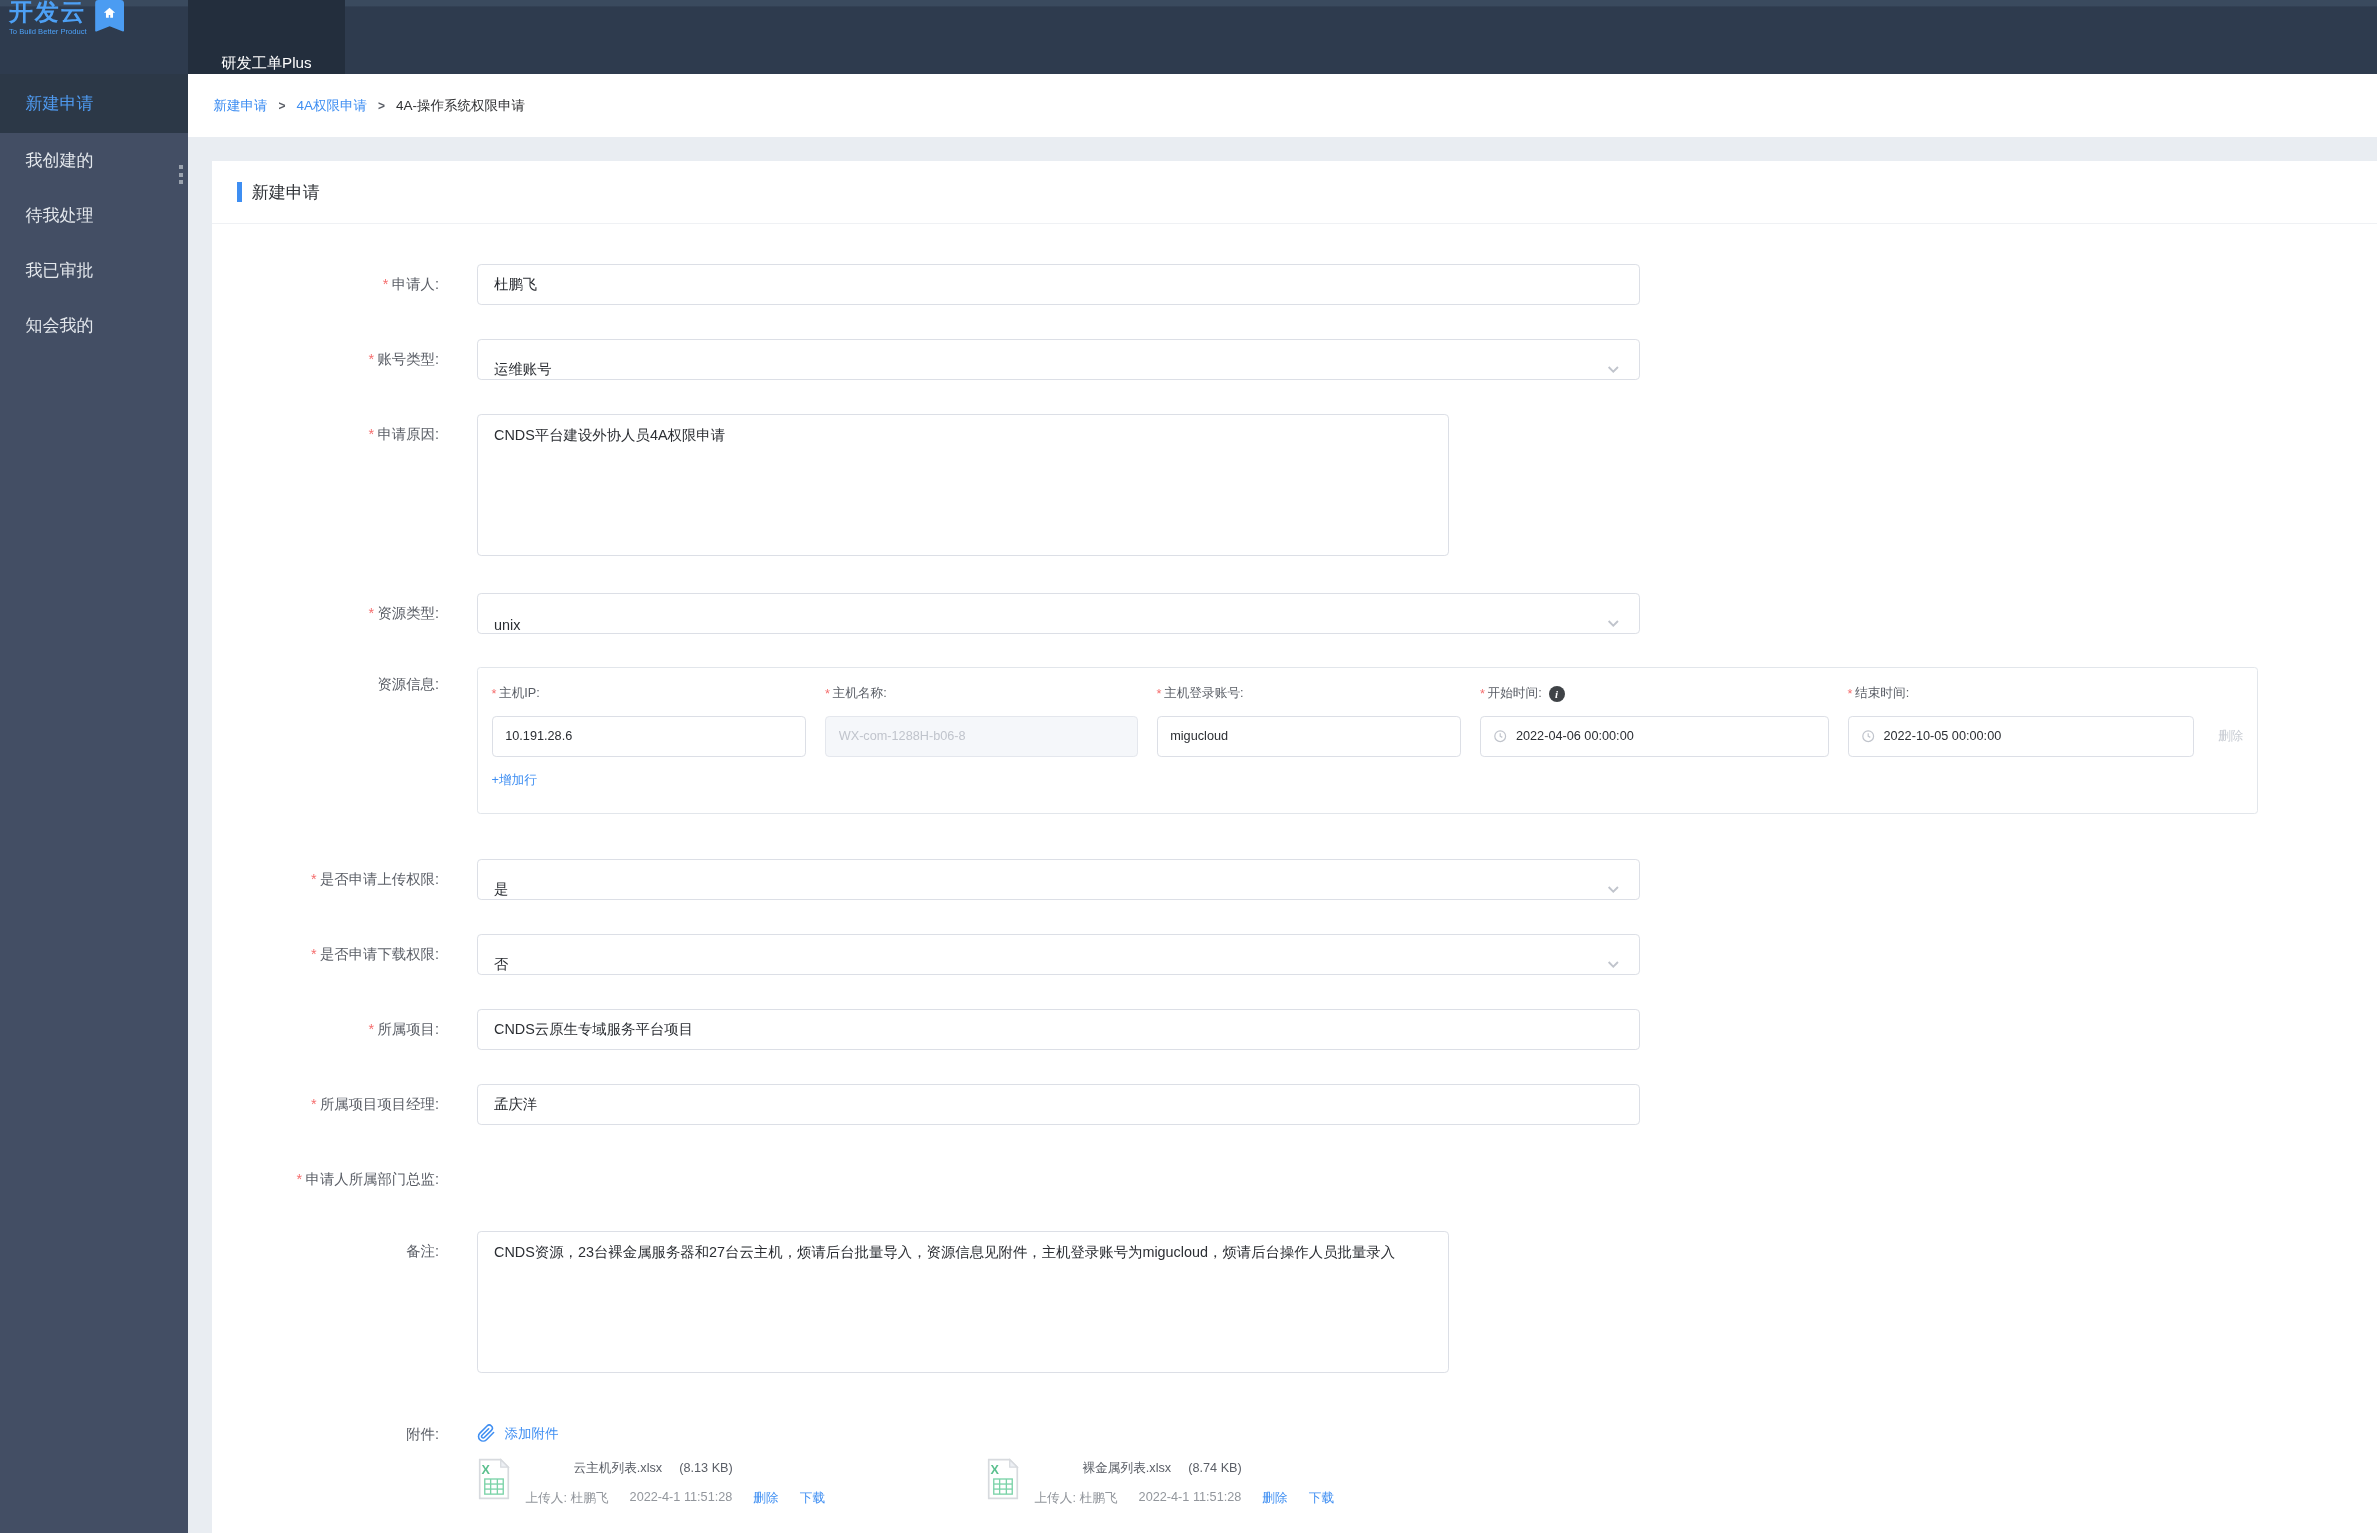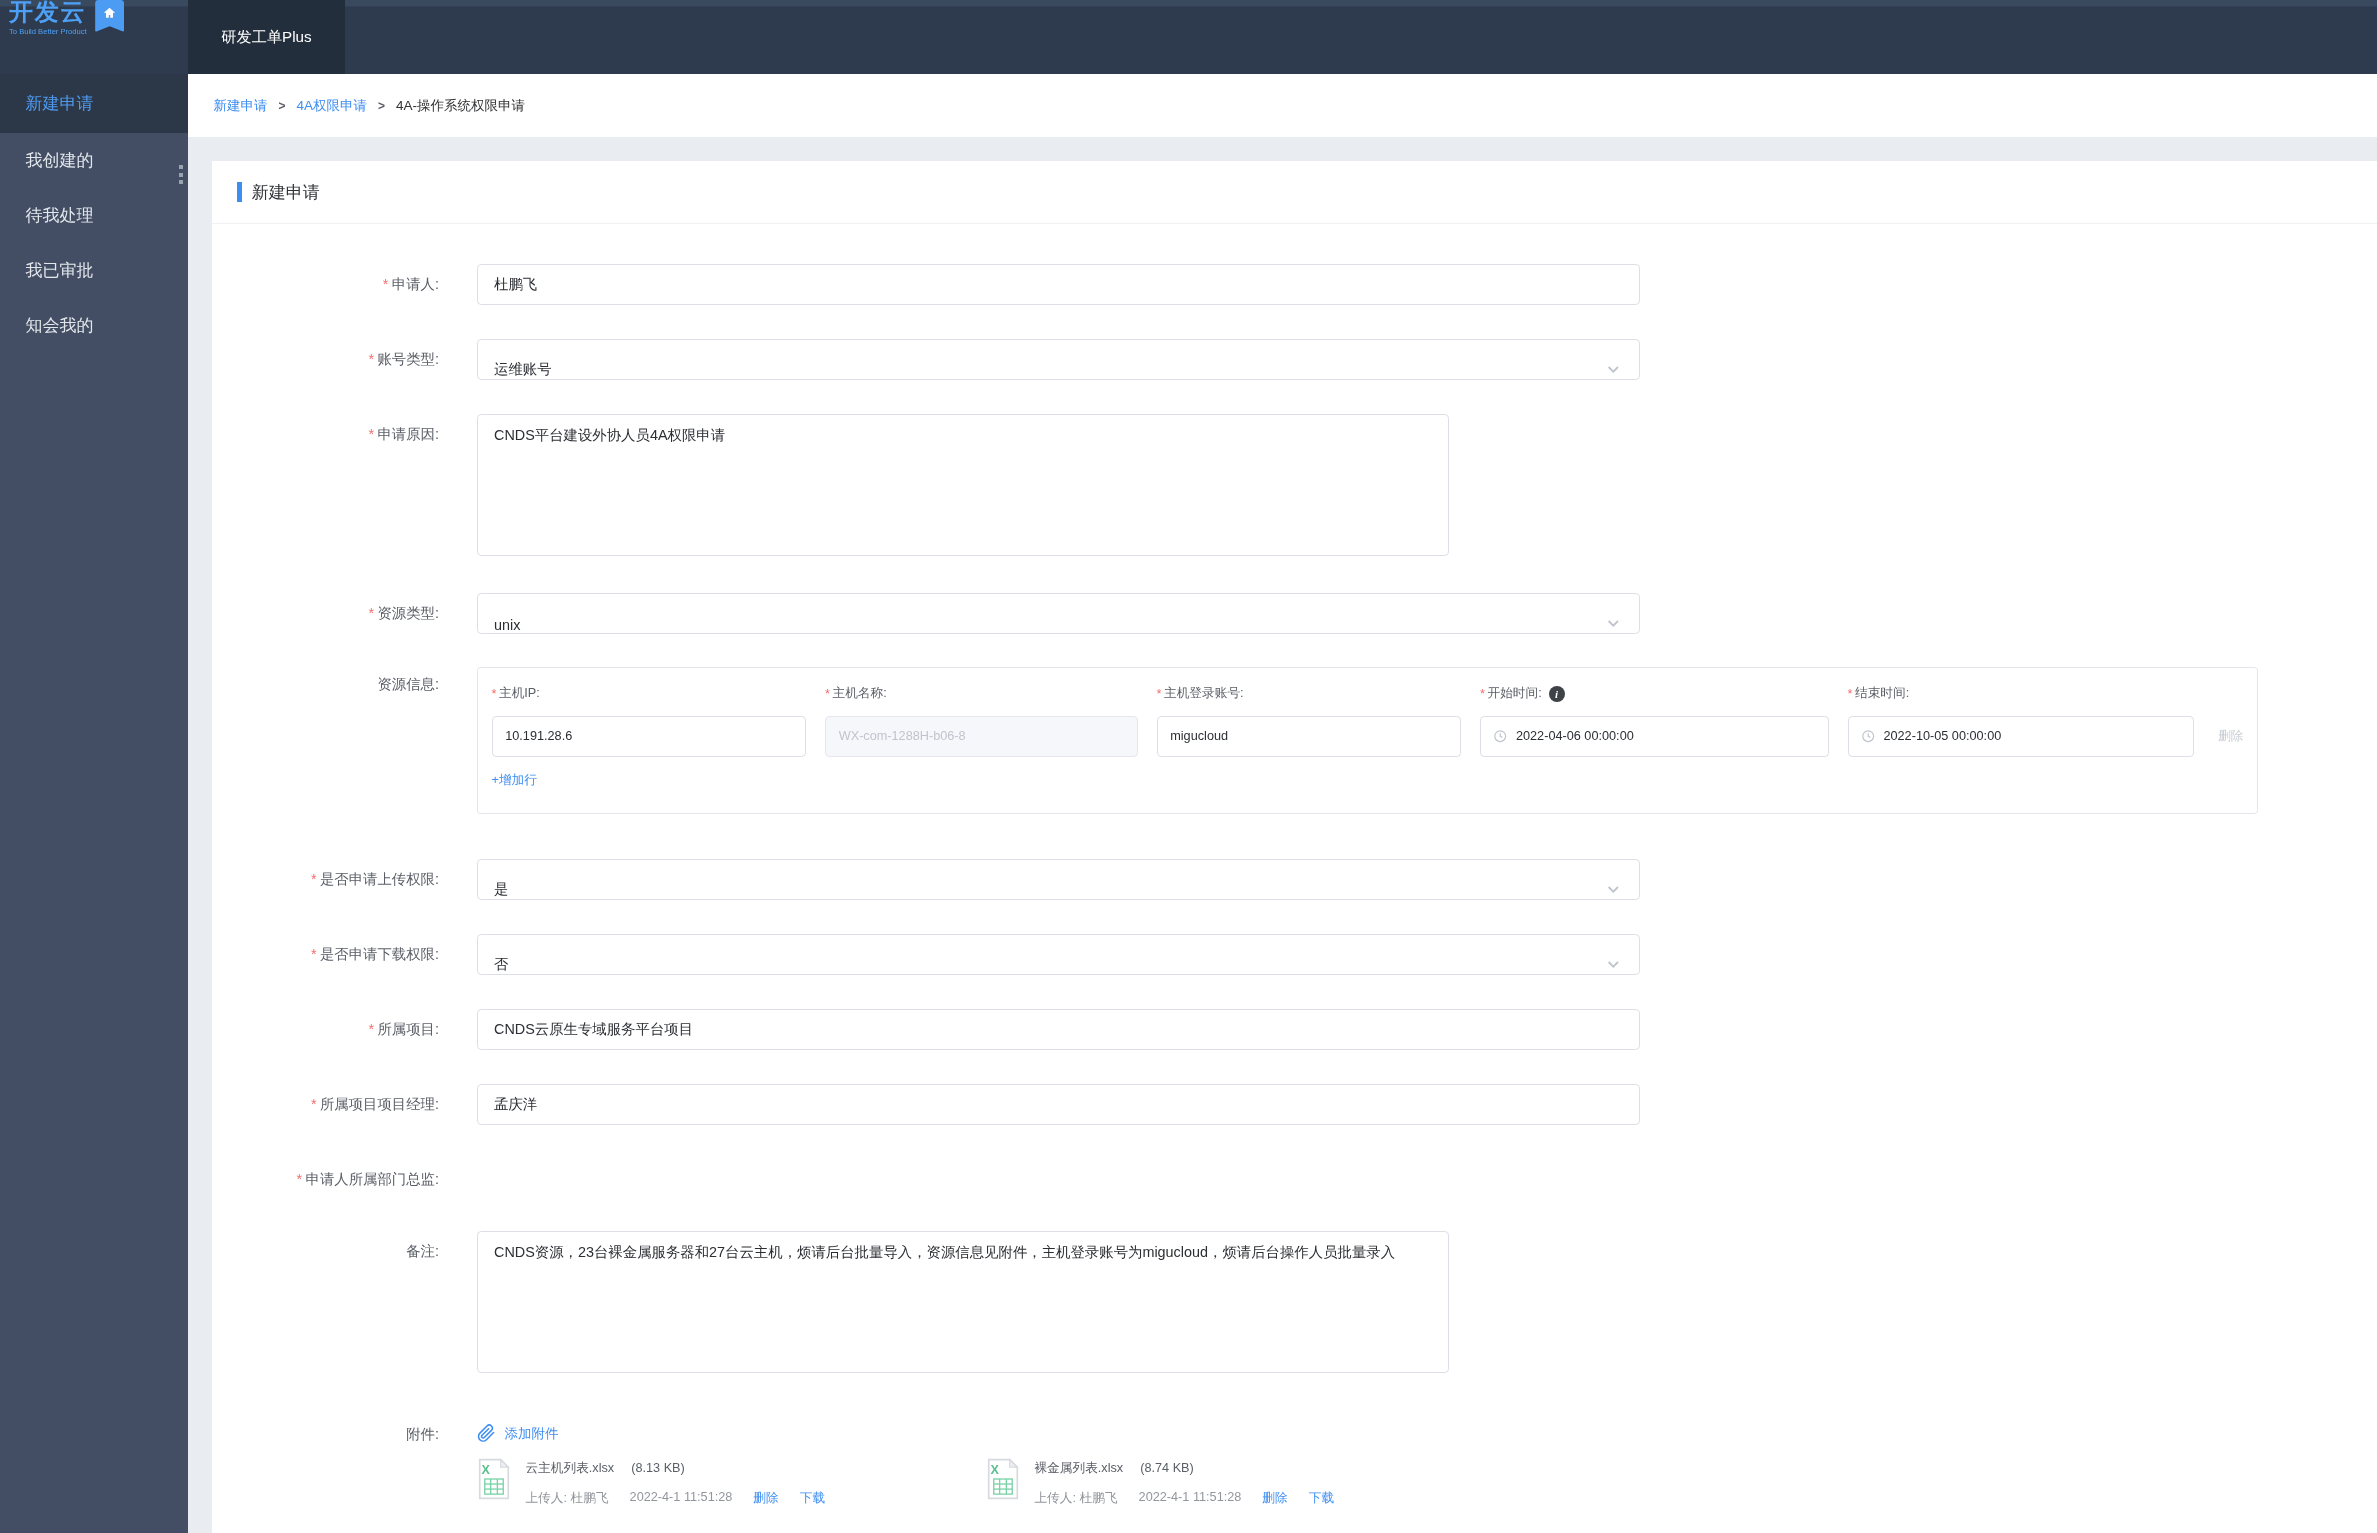--- a/index.html
+++ b/index.html
@@ -11,21 +11,21 @@
   .topbar { height:74px; flex:0 0 74px; display:flex;
     background:linear-gradient(180deg,#3a4a5e 0px,#3a4a5e 6px,#2e3b4e 6.8px,#2e3b4e 100%); }
   .logo { width:188px; flex:0 0 188px; display:flex; padding-left:9px; cursor:pointer; }
   .logo-text-wrap { display:flex; flex-direction:column; line-height:1; }
   .logo-text { font-size:24px; font-weight:bold; color:#4da0f5; letter-spacing:1.7px; }
   .logo-tagline { font-size:7.6px; color:#4da0f5; margin-top:4.2px; white-space:nowrap; }
   .logo-badge { width:29px; height:32px; background:#4b9cf2; margin-left:8.5px; border-radius:3.4px 3.4px 1.7px 1.7px;
     display:flex; align-items:flex-start; justify-content:center; padding-top:5.1px;
     clip-path:polygon(0 0,100% 0,100% 100%,50% 82%,0 100%); }
   .topbar-tab { width:157px; background:#232e3d; color:#ffffff; font-size:15.2px;
-    display:flex; align-items:center; justify-content:center; cursor:pointer; }
+    display:flex; align-items:flex-end; justify-content:center; cursor:pointer; }
 
   
   .page-body { flex:1; display:flex; min-height:0; }
   .sidebar { width:188px; flex:0 0 188px; background:#434e64; position:relative; }
   .side-item { height:55px; display:flex; align-items:center; padding-left:25.4px;
     color:#e3e7ec; font-size:17px; cursor:pointer; }
   .side-item.active { height:59px; background:#2c3847; color:#4f9af0; }
   .side-handle { position:absolute; top:91px; right:5.1px; display:flex; flex-direction:column; gap:3.4px; cursor:col-resize; }
   .side-handle i { width:4.2px; height:4.2px; background:#9aa2ad; display:block; }
 
@@ -83,21 +83,21 @@
     font-size:11px; font-weight:bold; font-style:italic; display:inline-flex; align-items:center;
     justify-content:center; margin-left:6.8px; font-family:"Liberation Serif",serif; cursor:pointer; }
 
   
   .attach-head-row .flabel { line-height:22px; }
   .attach-head { display:flex; align-items:center; gap:9px; height:22px;text-align:center; }
   .add-attach { font-size:13.5px; color:#3e8ef2; cursor:pointer; }
   .attach-items { display:flex; margin-left:265px; margin-top:12px; padding-bottom:25.4px; }
   .attach-item { width:509px; display:flex; gap:14.4px; }
   .file-lines { display:flex; flex-direction:column; gap:12.7px; padding-top:1.7px; }
-  .file-name-line { font-size:12.7px; color:#5a5e66; display:flex; gap:17px; align-items:center; }
+  .file-name-line { font-size:12.7px; color:#5a5e66; display:flex; gap:17px; align-items:center;margin-left:48px; }
   .file-meta { font-size:12.7px; color:#92969c; display:flex; gap:21px; align-items:flex-start; }
   .blue-link { color:#3e8ef2; cursor:pointer; }
 </style>
 </head>
 <body>
 
 <div class="page">
 
   <header class="topbar">
     <div class="logo">

